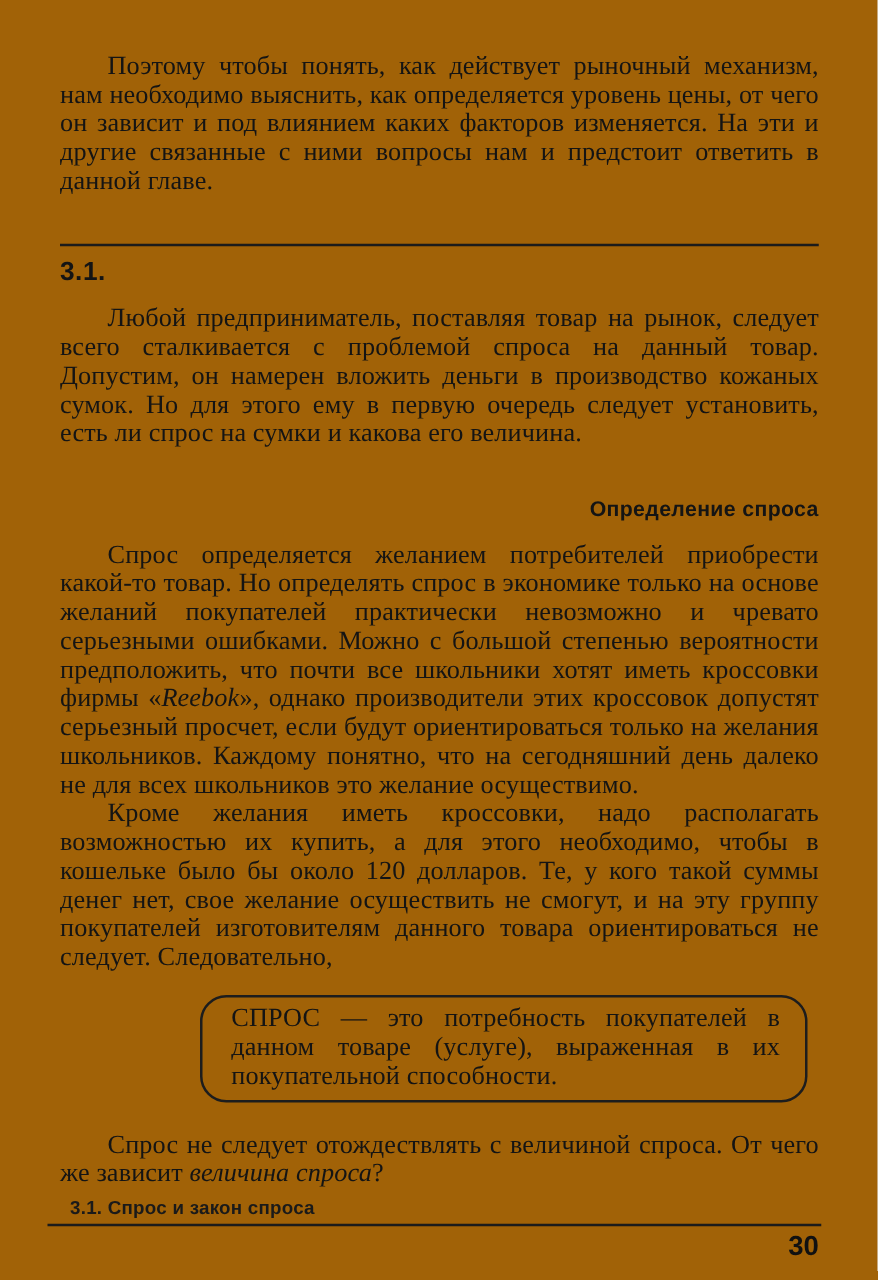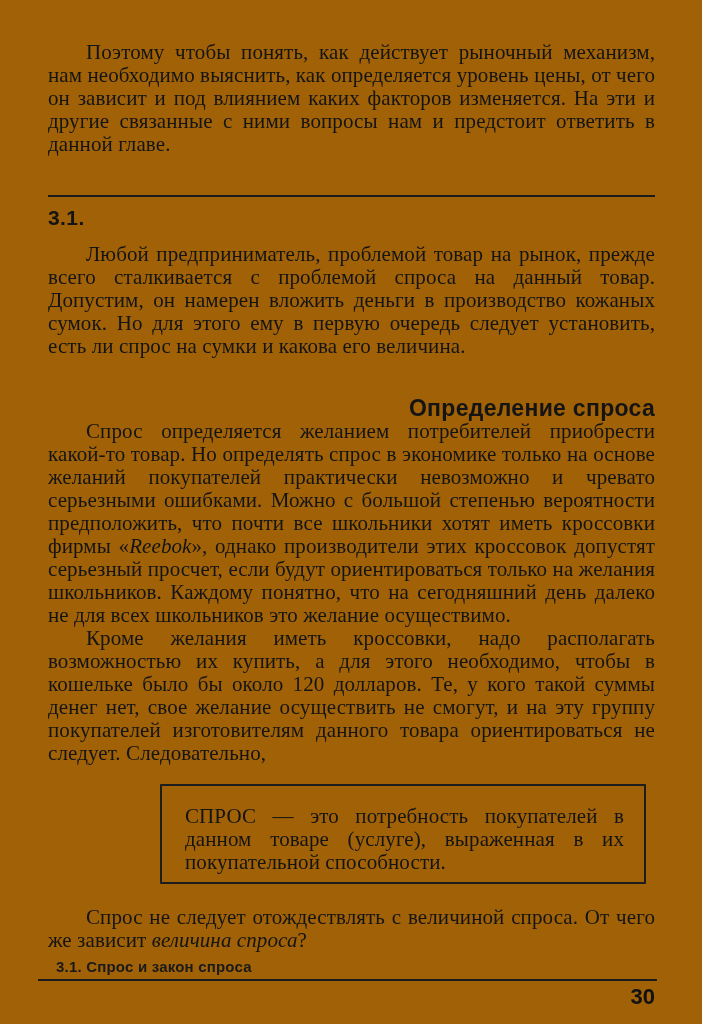--- a/index.html
+++ b/index.html
@@ -42,34 +42,34 @@
     letter-spacing: 0.4px;
     display: flex;
     align-items: center;
   }
   .section-heading .num { margin-right: 27px; }
   .after-heading { margin-top: 13px; }
   .subheading {
     margin: 39px 0 0 0;
     font-family: "Liberation Sans", sans-serif;
     font-weight: 700;
-    font-size: 23px;
+    font-size: 17px;
     line-height: 22px;
     letter-spacing: 0.3px;
     text-align: right;
   }
-  .after-subheading { margin-top: 1px; }
+  .after-subheading { margin-top: 13px; }
   .brand-italic, .emph-italic { font-style: italic; }
   .definition-box {
     box-sizing: border-box;
     margin: 19px 0 0 112px;
     width: 486px;
     border: 2px solid #1d1d1d;
-    border-radius: 1px;
-    padding: 19px 20px 8px 23px;
+    border-radius: 21px;
+    padding: 5px 20px 8px 23px;
   }
   .definition-box p {
     margin: 0;
     font-size: 21px;
     line-height: 23px;
     text-align: justify;
     letter-spacing: 0.1px;
   }
   .closing-par { margin-top: 22px; }
   .footer-area {
@@ -114,21 +114,21 @@
 <div class="page">
 
   <p class="body-par indent">Поэтому чтобы понять, как действует рыночный механизм, нам необходимо выяснить, как определяется уровень цены, от чего он зависит и под влиянием каких факторов изменяется. На эти и другие связанные с ними вопросы нам и предстоит ответить в данной главе.</p>
 
   <hr class="section-rule">
 
   <h2 class="section-heading">
     <span class="num">3.1.</span>
   </h2>
 
-  <p class="body-par indent after-heading">Любой предприниматель, проблемой товар на рынок, прежде всего сталкивается с проблемой спроса на данный товар. Допустим, он намерен вложить деньги в производство кожаных сумок. Но для этого ему в первую очередь следует установить, есть ли спрос на сумки и какова его величина.</p>
+  <p class="body-par indent after-heading">Любой предприниматель, поставляя товар на рынок, следует всего сталкивается с проблемой спроса на данный товар. Допустим, он намерен вложить деньги в производство кожаных сумок. Но для этого ему в первую очередь следует установить, есть ли спрос на сумки и какова его величина.</p>
 
   <h3 class="subheading">Определение спроса</h3>
 
   <p class="body-par indent after-subheading"><span>Спрос определяется желанием потребителей приобрести какой-то товар. Но определять спрос в экономике только на основе желаний покупателей практически невозможно и чревато серьезными ошибками. Можно с большой степенью вероятности предположить, что почти все школьники хотят иметь кроссовки фирмы «</span><span class="brand-italic">Reebok</span><span>», однако производители этих кроссовок допустят серьезный просчет, если будут ориентироваться только на желания школьников. Каждому понятно, что на сегодняшний день далеко не для всех школьников это желание осуществимо.</span></p>
 
   <p class="body-par indent">Кроме желания иметь кроссовки, надо располагать возможностью их купить, а для этого необходимо, чтобы в кошельке было бы около 120 долларов. Те, у кого такой суммы денег нет, свое желание осуществить не смогут, и на эту группу покупателей изготовителям данного товара ориентироваться не следует. Следовательно,</p>
 
   <div class="definition-box">
     <p>СПРОС — это потребность покупателей в данном товаре (услуге), выраженная в их покупательной способности.</p>
   </div>

